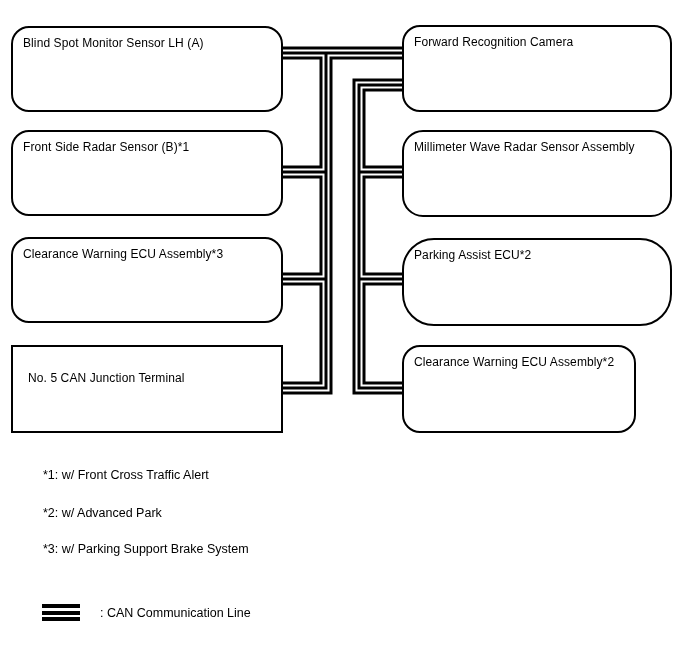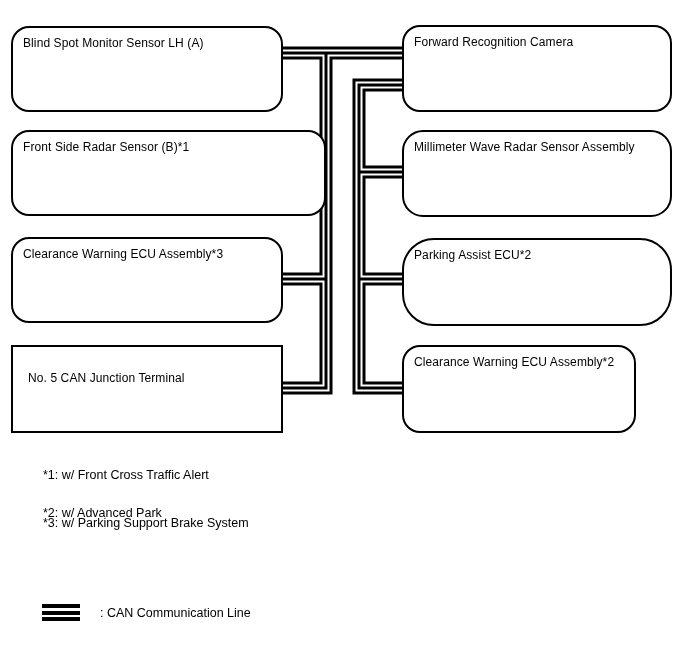--- a/index.html
+++ b/index.html
@@ -34,38 +34,38 @@
     line-height: 15px;
     letter-spacing: 0.1px;
   }
   .node.square {
     border-radius: 0;
     padding-top: 24px;
     padding-left: 15px;
   }
   
   .n-l1 { left: 11px;  top: 26px;  width: 272px; height: 86px; }
-  .n-l2 { left: 11px;  top: 130px; width: 315px; height: 86px; }
+  .n-l2 { left: 11px;  top: 130px; width: 272px; height: 86px; }
   .n-l3 { left: 11px;  top: 237px; width: 272px; height: 86px; }
   .n-l4 { left: 11px;  top: 345px; width: 272px; height: 88px; }
   .n-r1 { left: 402px; top: 25px;  width: 270px; height: 87px; }
   .n-r2 { left: 402px; top: 130px; width: 270px; height: 87px; border-radius: 21px; }
   .n-r3 { left: 402px; top: 238px; width: 270px; height: 88px; border-radius: 32px; }
   .n-r4 { left: 402px; top: 345px; width: 234px; height: 88px; }
 
   .note {
     position: absolute;
     left: 43px;
     font-size: 12.5px;
     line-height: 14px;
     white-space: nowrap;
   }
   .note-1 { top: 468px; }
   .note-2 { top: 506px; }
-  .note-3 { top: 516px; }
+  .note-3 { top: 542px; }
 
   .legend {
     position: absolute;
     left: 42px;
     top: 604px;
     display: flex;
     align-items: center;
     gap: 8px;
   }
   .can-symbol {

